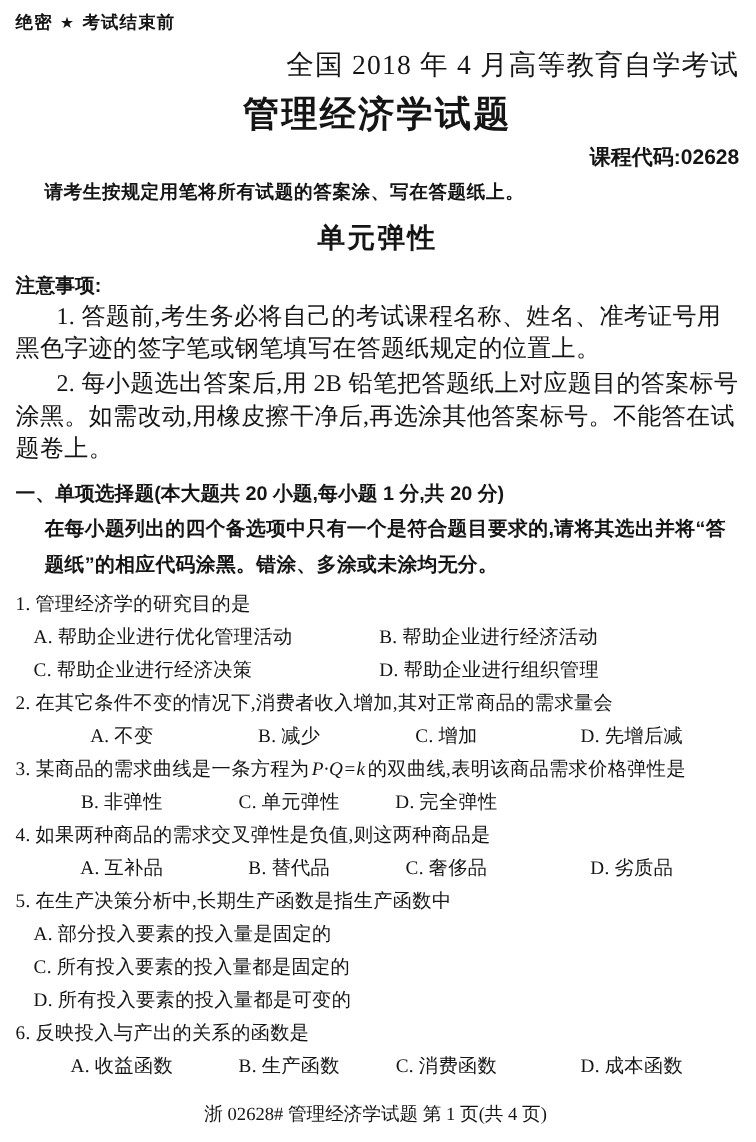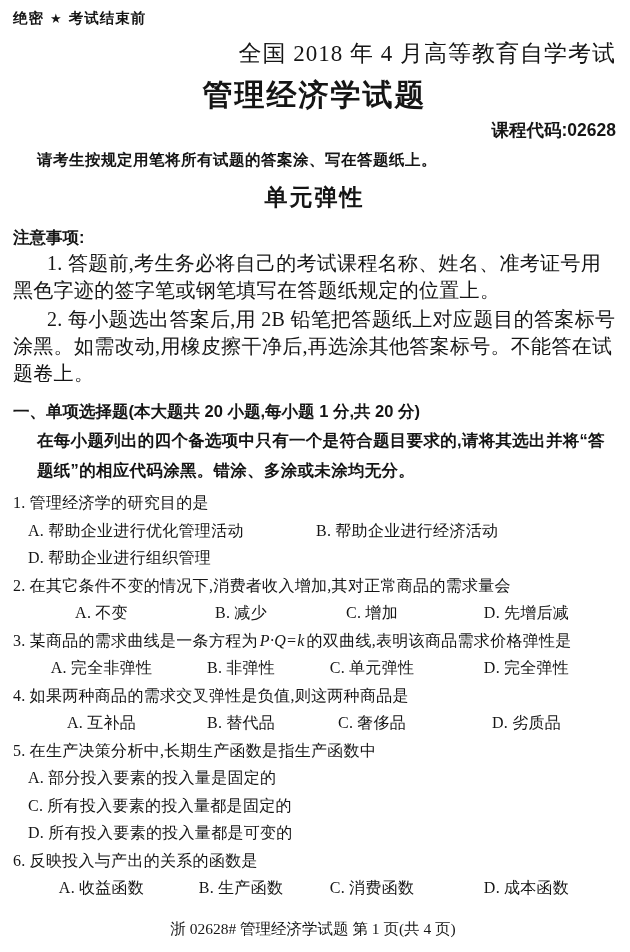--- a/index.html
+++ b/index.html
@@ -142,20 +142,21 @@
 
 <div class="questions">
 
   <div class="question">
     <div class="q-stem">
       <span class="q-num">1.</span><span>管理经济学的研究目的是</span>
     </div>
     <div class="opts opts-2col">
       <span class="opt"><span class="opt-label">A.</span><span>帮助企业进行优化管理活动</span></span>
       <span class="opt"><span class="opt-label">B.</span><span>帮助企业进行经济活动</span></span>
+      <span class="opt"><span class="opt-label">C.</span><span>帮助企业进行经济决策</span></span>
       <span class="opt"><span class="opt-label">D.</span><span>帮助企业进行组织管理</span></span>
     </div>
   </div>
 
   <div class="question">
     <div class="q-stem">
       <span class="q-num">2.</span><span>在其它条件不变的情况下,消费者收入增加,其对正常商品的需求量会</span>
     </div>
     <div class="opts opts-4col">
       <span class="opt"><span class="opt-label">A.</span><span>不变</span></span>
@@ -163,21 +164,20 @@
       <span class="opt"><span class="opt-label">C.</span><span>增加</span></span>
       <span class="opt"><span class="opt-label">D.</span><span>先增后减</span></span>
     </div>
   </div>
 
   <div class="question">
     <div class="q-stem">
       <span class="q-num">3.</span><span>某商品的需求曲线是一条方程为</span><span class="formula">P·Q=k</span><span>的双曲线,表明该商品需求价格弹性是</span>
     </div>
     <div class="opts opts-4col">
-      <span class="opt"><span class="opt-label">A.</span><span>完全非弹性</span></span>
       <span class="opt"><span class="opt-label">B.</span><span>非弹性</span></span>
       <span class="opt"><span class="opt-label">C.</span><span>单元弹性</span></span>
       <span class="opt"><span class="opt-label">D.</span><span>完全弹性</span></span>
     </div>
   </div>
 
   <div class="question">
     <div class="q-stem">
       <span class="q-num">4.</span><span>如果两种商品的需求交叉弹性是负值,则这两种商品是</span>
     </div>

